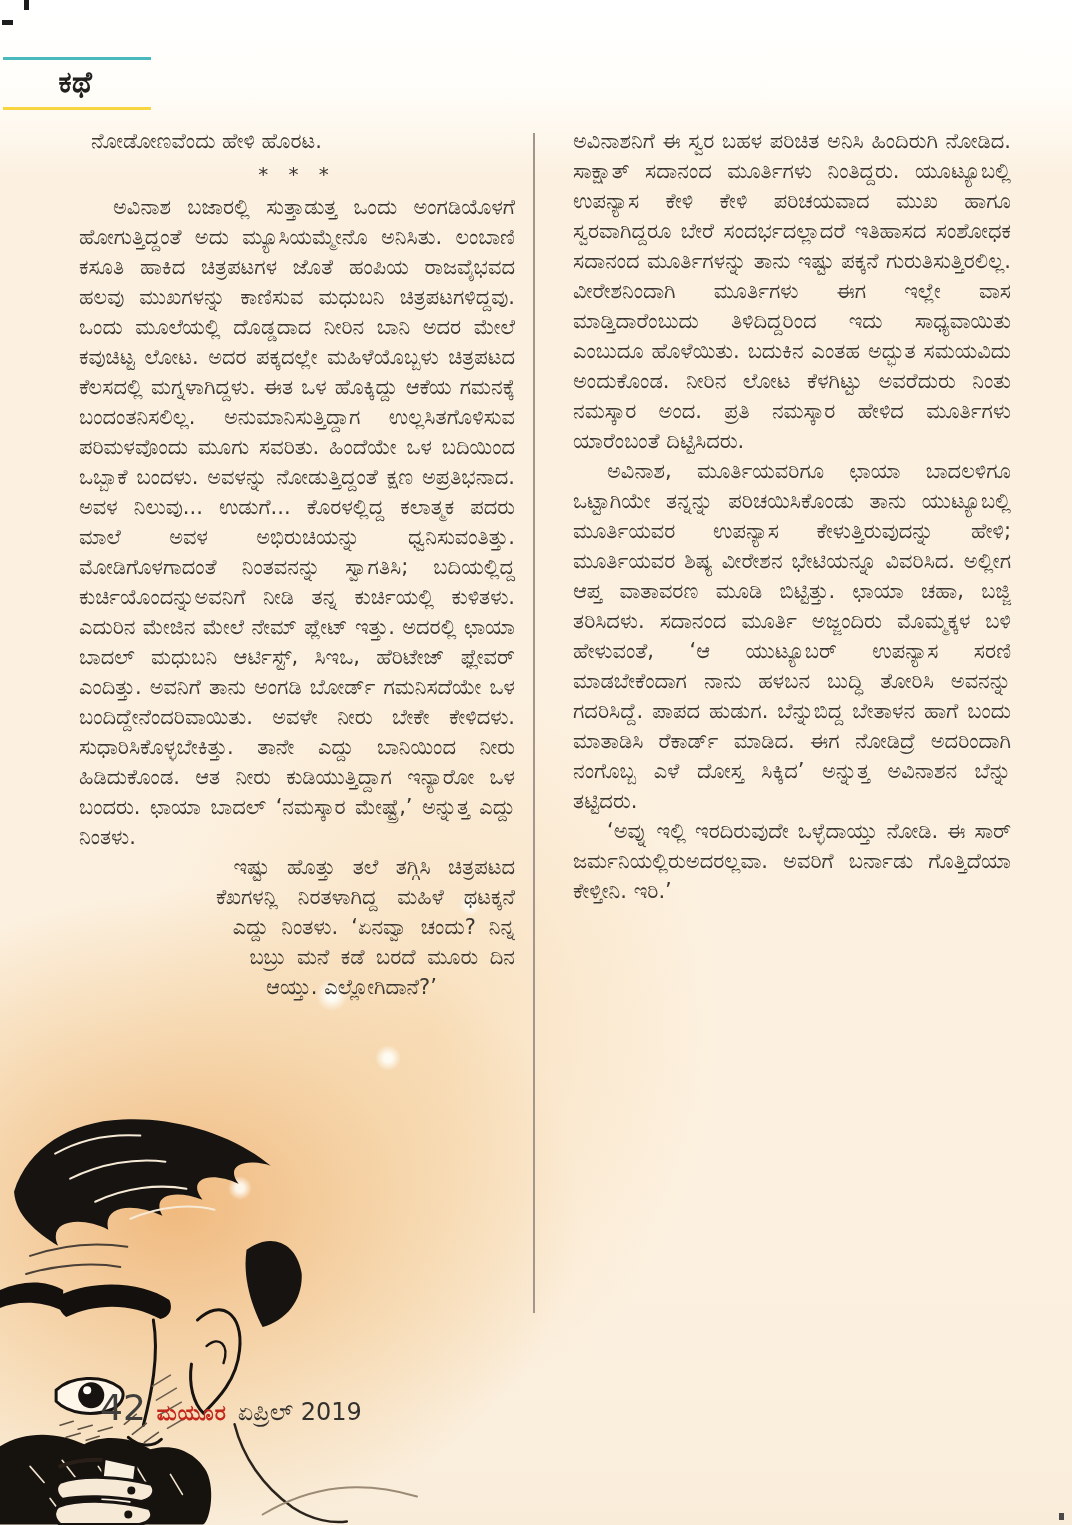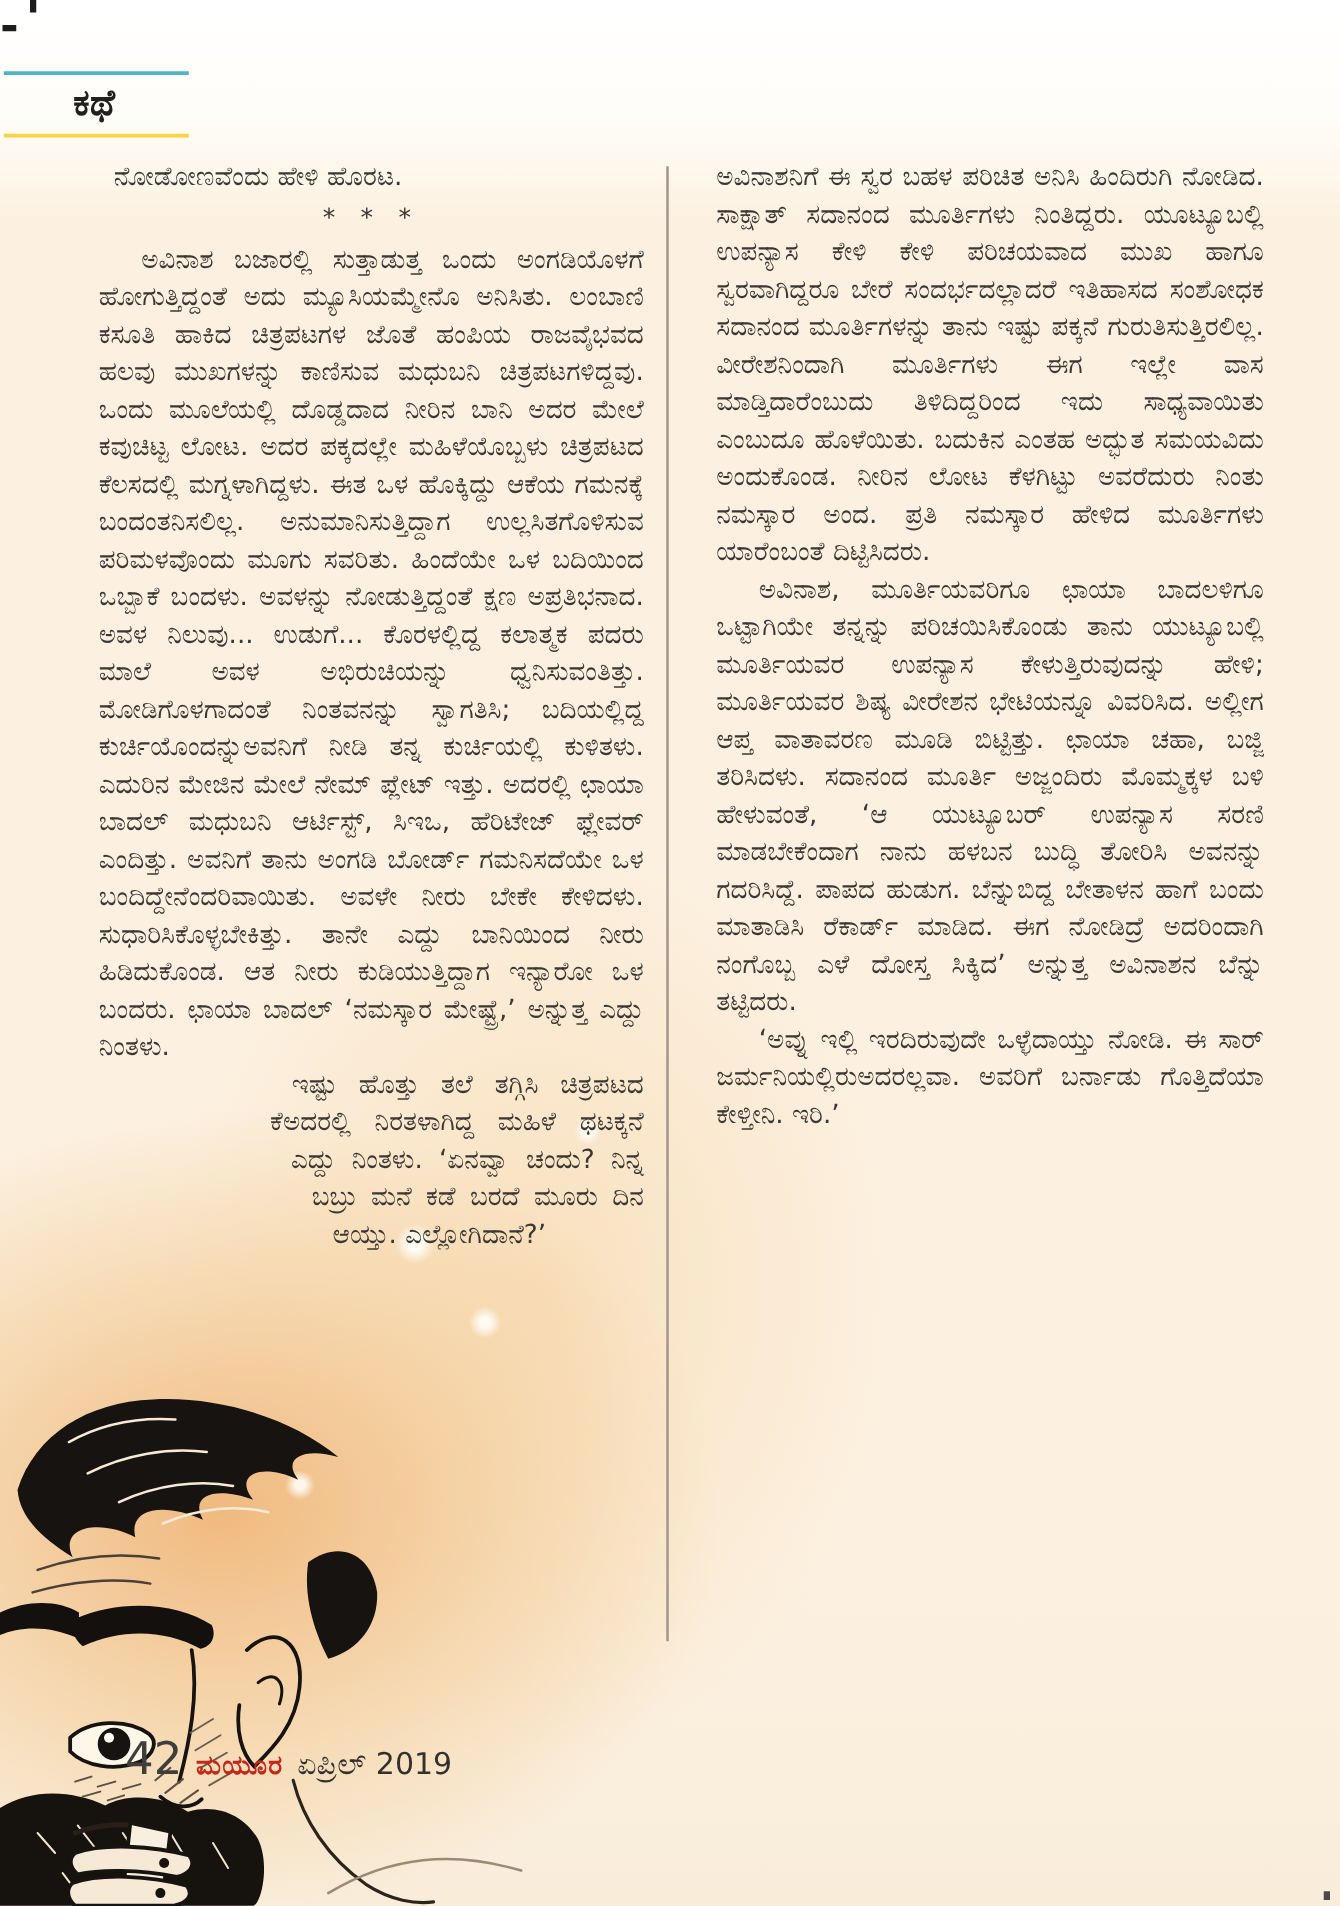--- a/index.html
+++ b/index.html
@@ -123,21 +123,21 @@
 
       <path stroke="#9b8a74" stroke-width="2" d="M262,420 C312,390 362,386 416,402"></path>
     </g>
   </svg>
 
   <div class="col col-left">
     <div class="open-line">ನೋಡೋಣವೆಂದು ಹೇಳಿ ಹೊರಟ.</div>
     <div class="stars">* * *</div>
     <p class="para">ಅವಿನಾಶ ಬಜಾರಲ್ಲಿ ಸುತ್ತಾಡುತ್ತ ಒಂದು ಅಂಗಡಿಯೊಳಗೆ ಹೋಗುತ್ತಿದ್ದಂತೆ ಅದು ಮ್ಯೂಸಿಯಮ್ಮೇನೊ ಅನಿಸಿತು. ಲಂಬಾಣಿ ಕಸೂತಿ ಹಾಕಿದ ಚಿತ್ರಪಟಗಳ ಜೊತೆ ಹಂಪಿಯ ರಾಜವೈಭವದ ಹಲವು ಮುಖಗಳನ್ನು ಕಾಣಿಸುವ ಮಧುಬನಿ ಚಿತ್ರಪಟಗಳಿದ್ದವು. ಒಂದು ಮೂಲೆಯಲ್ಲಿ ದೊಡ್ಡದಾದ ನೀರಿನ ಬಾನಿ ಅದರ ಮೇಲೆ ಕವುಚಿಟ್ಟ ಲೋಟ. ಅದರ ಪಕ್ಕದಲ್ಲೇ ಮಹಿಳೆಯೊಬ್ಬಳು ಚಿತ್ರಪಟದ ಕೆಲಸದಲ್ಲಿ ಮಗ್ನಳಾಗಿದ್ದಳು. ಈತ ಒಳ ಹೊಕ್ಕಿದ್ದು ಆಕೆಯ ಗಮನಕ್ಕೆ ಬಂದಂತನಿಸಲಿಲ್ಲ. ಅನುಮಾನಿಸುತ್ತಿದ್ದಾಗ ಉಲ್ಲಸಿತಗೊಳಿಸುವ ಪರಿಮಳವೊಂದು ಮೂಗು ಸವರಿತು. ಹಿಂದೆಯೇ ಒಳ ಬದಿಯಿಂದ ಒಬ್ಬಾಕೆ ಬಂದಳು. ಅವಳನ್ನು ನೋಡುತ್ತಿದ್ದಂತೆ ಕ್ಷಣ ಅಪ್ರತಿಭನಾದ. ಅವಳ ನಿಲುವು... ಉಡುಗೆ... ಕೊರಳಲ್ಲಿದ್ದ ಕಲಾತ್ಮಕ ಪದರು ಮಾಲೆ ಅವಳ ಅಭಿರುಚಿಯನ್ನು ಧ್ವನಿಸುವಂತಿತ್ತು. ಮೋಡಿಗೊಳಗಾದಂತೆ ನಿಂತವನನ್ನು ಸ್ವಾಗತಿಸಿ; ಬದಿಯಲ್ಲಿದ್ದ ಕುರ್ಚಿಯೊಂದನ್ನುಅವನಿಗೆ ನೀಡಿ ತನ್ನ ಕುರ್ಚಿಯಲ್ಲಿ ಕುಳಿತಳು. ಎದುರಿನ ಮೇಜಿನ ಮೇಲೆ ನೇಮ್ ಪ್ಲೇಟ್ ಇತ್ತು. ಅದರಲ್ಲಿ ಛಾಯಾ ಬಾದಲ್ ಮಧುಬನಿ ಆರ್ಟಿಸ್ಟ್, ಸಿಇಒ, ಹೆರಿಟೇಜ್ ಫ್ಲೇವರ್ ಎಂದಿತ್ತು. ಅವನಿಗೆ ತಾನು ಅಂಗಡಿ ಬೋರ್ಡ್ ಗಮನಿಸದೆಯೇ ಒಳ ಬಂದಿದ್ದೇನೆಂದರಿವಾಯಿತು. ಅವಳೇ ನೀರು ಬೇಕೇ ಕೇಳಿದಳು. ಸುಧಾರಿಸಿಕೊಳ್ಳಬೇಕಿತ್ತು. ತಾನೇ ಎದ್ದು ಬಾನಿಯಿಂದ ನೀರು ಹಿಡಿದುಕೊಂಡ. ಆತ ನೀರು ಕುಡಿಯುತ್ತಿದ್ದಾಗ ಇನ್ಯಾರೋ ಒಳ ಬಂದರು. ಛಾಯಾ ಬಾದಲ್ ‘ನಮಸ್ಕಾರ ಮೇಷ್ಟ್ರೆ,’ ಅನ್ನುತ್ತ ಎದ್ದು ನಿಂತಳು.</p>
     <div class="wrap-spacer"></div>
-    <p class="para">ಇಷ್ಟು ಹೊತ್ತು ತಲೆ ತಗ್ಗಿಸಿ ಚಿತ್ರಪಟದ ಕೆಅದರಲ್ಲಿ ನಿರತಳಾಗಿದ್ದ ಮಹಿಳೆ ಥಟಕ್ಕನೆ ಎದ್ದು ನಿಂತಳು. ‘ಏನವ್ವಾ ಚಂದು? ನಿನ್ನ ಬಬ್ರು ಮನೆ ಕಡೆ ಬರದೆ ಮೂರು ದಿನ ಆಯ್ತು. ಎಲ್ಲೋಗಿದಾನೆ?’</p>
+    <p class="para">ಇಷ್ಟು ಹೊತ್ತು ತಲೆ ತಗ್ಗಿಸಿ ಚಿತ್ರಪಟದ ಕೆಖಗಳನ್ಲಿ ನಿರತಳಾಗಿದ್ದ ಮಹಿಳೆ ಥಟಕ್ಕನೆ ಎದ್ದು ನಿಂತಳು. ‘ಏನವ್ವಾ ಚಂದು? ನಿನ್ನ ಬಬ್ರು ಮನೆ ಕಡೆ ಬರದೆ ಮೂರು ದಿನ ಆಯ್ತು. ಎಲ್ಲೋಗಿದಾನೆ?’</p>
   </div>
 
   <div class="divider"></div>
 
   <div class="col col-right">
     <p class="para" style="text-indent:0;">ಅವಿನಾಶನಿಗೆ ಈ ಸ್ವರ ಬಹಳ ಪರಿಚಿತ ಅನಿಸಿ ಹಿಂದಿರುಗಿ ನೋಡಿದ. ಸಾಕ್ಷಾತ್ ಸದಾನಂದ ಮೂರ್ತಿಗಳು ನಿಂತಿದ್ದರು. ಯೂಟ್ಯೂಬಲ್ಲಿ ಉಪನ್ಯಾಸ ಕೇಳಿ ಕೇಳಿ ಪರಿಚಯವಾದ ಮುಖ ಹಾಗೂ ಸ್ವರವಾಗಿದ್ದರೂ ಬೇರೆ ಸಂದರ್ಭದಲ್ಲಾದರೆ ಇತಿಹಾಸದ ಸಂಶೋಧಕ ಸದಾನಂದ ಮೂರ್ತಿಗಳನ್ನು ತಾನು ಇಷ್ಟು ಪಕ್ಕನೆ ಗುರುತಿಸುತ್ತಿರಲಿಲ್ಲ. ವೀರೇಶನಿಂದಾಗಿ ಮೂರ್ತಿಗಳು ಈಗ ಇಲ್ಲೇ ವಾಸ ಮಾಡ್ತಿದಾರೆಂಬುದು ತಿಳಿದಿದ್ದರಿಂದ ಇದು ಸಾಧ್ಯವಾಯಿತು ಎಂಬುದೂ ಹೊಳೆಯಿತು. ಬದುಕಿನ ಎಂತಹ ಅದ್ಭುತ ಸಮಯವಿದು ಅಂದುಕೊಂಡ. ನೀರಿನ ಲೋಟ ಕೆಳಗಿಟ್ಟು ಅವರೆದುರು ನಿಂತು ನಮಸ್ಕಾರ ಅಂದ. ಪ್ರತಿ ನಮಸ್ಕಾರ ಹೇಳಿದ ಮೂರ್ತಿಗಳು ಯಾರೆಂಬಂತೆ ದಿಟ್ಟಿಸಿದರು.</p>
     <p class="para">ಅವಿನಾಶ, ಮೂರ್ತಿಯವರಿಗೂ ಛಾಯಾ ಬಾದಲಳಿಗೂ ಒಟ್ಟಾಗಿಯೇ ತನ್ನನ್ನು ಪರಿಚಯಿಸಿಕೊಂಡು ತಾನು ಯುಟ್ಯೂಬಲ್ಲಿ ಮೂರ್ತಿಯವರ ಉಪನ್ಯಾಸ ಕೇಳುತ್ತಿರುವುದನ್ನು ಹೇಳಿ; ಮೂರ್ತಿಯವರ ಶಿಷ್ಯ ವೀರೇಶನ ಭೇಟಿಯನ್ನೂ ವಿವರಿಸಿದ. ಅಲ್ಲೀಗ ಆಪ್ತ ವಾತಾವರಣ ಮೂಡಿ ಬಿಟ್ಟಿತ್ತು. ಛಾಯಾ ಚಹಾ, ಬಜ್ಜಿ ತರಿಸಿದಳು. ಸದಾನಂದ ಮೂರ್ತಿ ಅಜ್ಜಂದಿರು ಮೊಮ್ಮಕ್ಕಳ ಬಳಿ ಹೇಳುವಂತೆ, ‘ಆ ಯುಟ್ಯೂಬರ್ ಉಪನ್ಯಾಸ ಸರಣಿ ಮಾಡಬೇಕೆಂದಾಗ ನಾನು ಹಳಬನ ಬುದ್ಧಿ ತೋರಿಸಿ ಅವನನ್ನು ಗದರಿಸಿದ್ದೆ. ಪಾಪದ ಹುಡುಗ. ಬೆನ್ನುಬಿದ್ದ ಬೇತಾಳನ ಹಾಗೆ ಬಂದು ಮಾತಾಡಿಸಿ ರೆಕಾರ್ಡ್ ಮಾಡಿದ. ಈಗ ನೋಡಿದ್ರೆ ಅದರಿಂದಾಗಿ ನಂಗೊಬ್ಬ ಎಳೆ ದೋಸ್ತ ಸಿಕ್ಕಿದ’ ಅನ್ನುತ್ತ ಅವಿನಾಶನ ಬೆನ್ನು ತಟ್ಟಿದರು.</p>
     <p class="para">‘ಅವ್ನು ಇಲ್ಲಿ ಇರದಿರುವುದೇ ಒಳ್ಳೆದಾಯ್ತು ನೋಡಿ. ಈ ಸಾರ್ ಜರ್ಮನಿಯಲ್ಲಿರುಅದರಲ್ಲವಾ. ಅವರಿಗೆ ಬರ್ನಾಡು ಗೊತ್ತಿದೆಯಾ ಕೇಳ್ತೀನಿ. ಇರಿ.’</p>
   </div>
 

